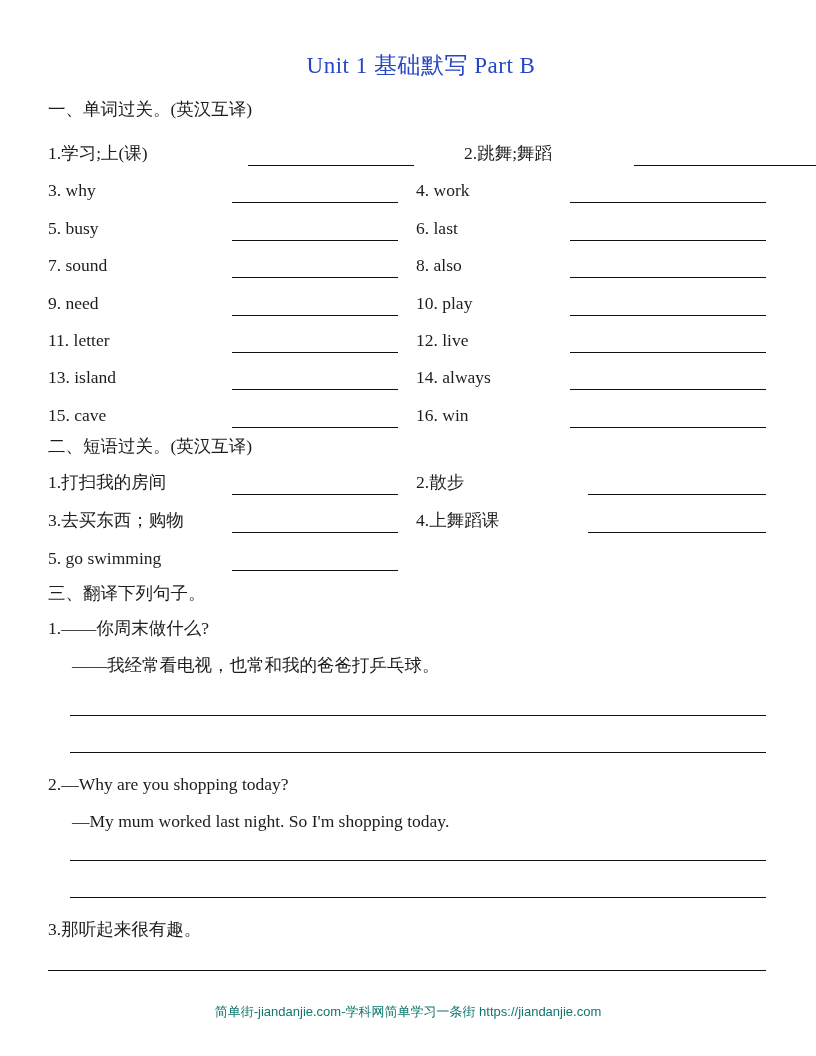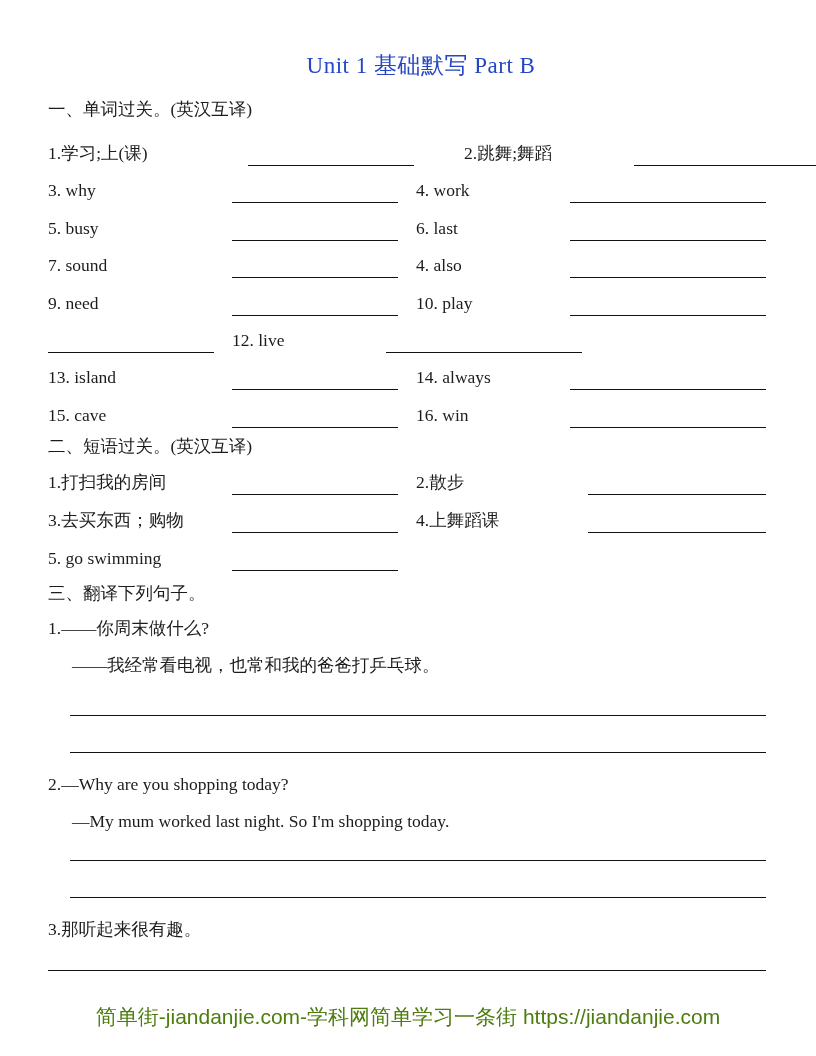--- a/index.html
+++ b/index.html
@@ -67,22 +67,22 @@
     border-top: 1.6px solid #111;
   }
   .ans-line.full { left: 48px; }
   .footer {
     position: absolute;
     top: 1003px;
     left: 0;
     width: 100%;
     text-align: center;
     font-family: "Liberation Sans", "DejaVu Sans", sans-serif;
-    font-size: 21px;
-    color: #4d7c0f;
+    font-size: 13px;
+    color: #0f766e;
   }
 </style>
 </head>
 <body>
 
 <div class="page">
 
   <div class="title" style="color: rgb(38, 71, 197); padding-left: 26px;">Unit 1 基础默写 Part B</div>
 
   <div class="sec-heading" style="top:97px;">一、单词过关。(英汉互译)</div>
@@ -105,31 +105,32 @@
     <span class="cell-label w-label1">5. busy</span>
     <span class="blank w-line1"></span>
     <span class="w-gap"></span>
     <span class="cell-label w-label2">6. last</span>
     <span class="blank w-line2"></span>
   </div>
   <div class="row" style="top:253px;">
     <span class="cell-label w-label1">7. sound</span>
     <span class="blank w-line1"></span>
     <span class="w-gap"></span>
-    <span class="cell-label w-label2">4. also</span>
+    <span class="cell-label w-label2">8. also</span>
     <span class="blank w-line2"></span>
   </div>
   <div class="row" style="top:291px;">
     <span class="cell-label w-label1">9. need</span>
     <span class="blank w-line1"></span>
     <span class="w-gap"></span>
     <span class="cell-label w-label2">10. play</span>
     <span class="blank w-line2"></span>
   </div>
   <div class="row" style="top:328px;">
+    <span class="cell-label w-label1">11. letter</span>
     <span class="blank w-line1"></span>
     <span class="w-gap"></span>
     <span class="cell-label w-label2">12. live</span>
     <span class="blank w-line2"></span>
   </div>
   <div class="row" style="top:365px;">
     <span class="cell-label w-label1">13. island</span>
     <span class="blank w-line1"></span>
     <span class="w-gap"></span>
     <span class="cell-label w-label2">14. always</span>

